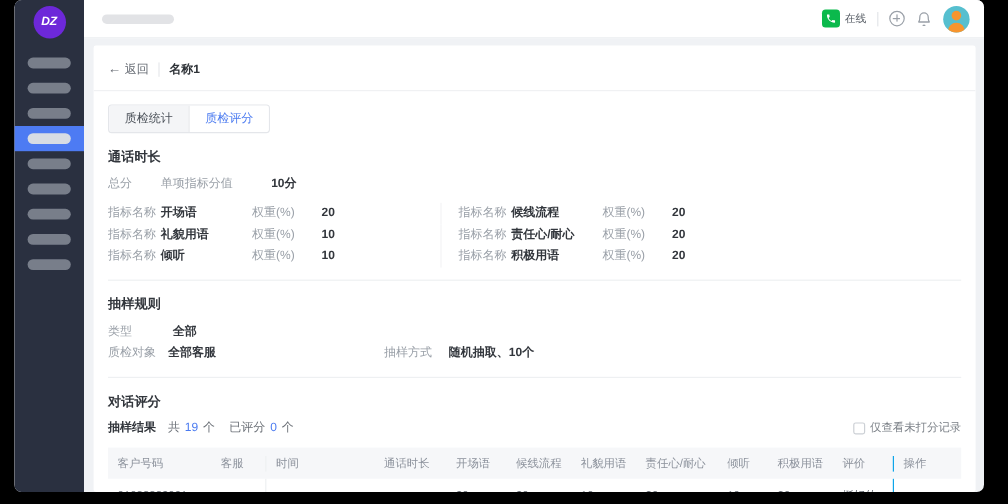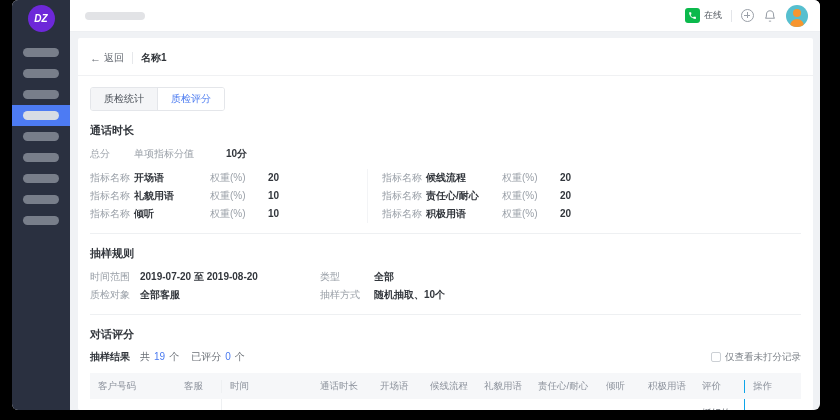--- a/index.html
+++ b/index.html
@@ -213,24 +213,20 @@
             </div>
           </div>
         </div>
 
         <div class="hdiv"></div>
 
         
         <div>
           <div class="sec-title">抽样规则</div>
           <div class="row samp">
-            <div class="cell-l">
-              <span class="lbl w50">时间范围</span>
-              <span class="val">2019-07-20 至 2019-08-20</span>
-            </div>
             <div class="cell-r">
               <span class="lbl w54">类型</span>
               <span class="val">全部</span>
             </div>
           </div>
           <div class="row samp">
             <div class="cell-l">
               <span class="lbl w50">质检对象</span>
               <span class="val">全部客服</span>
             </div>

